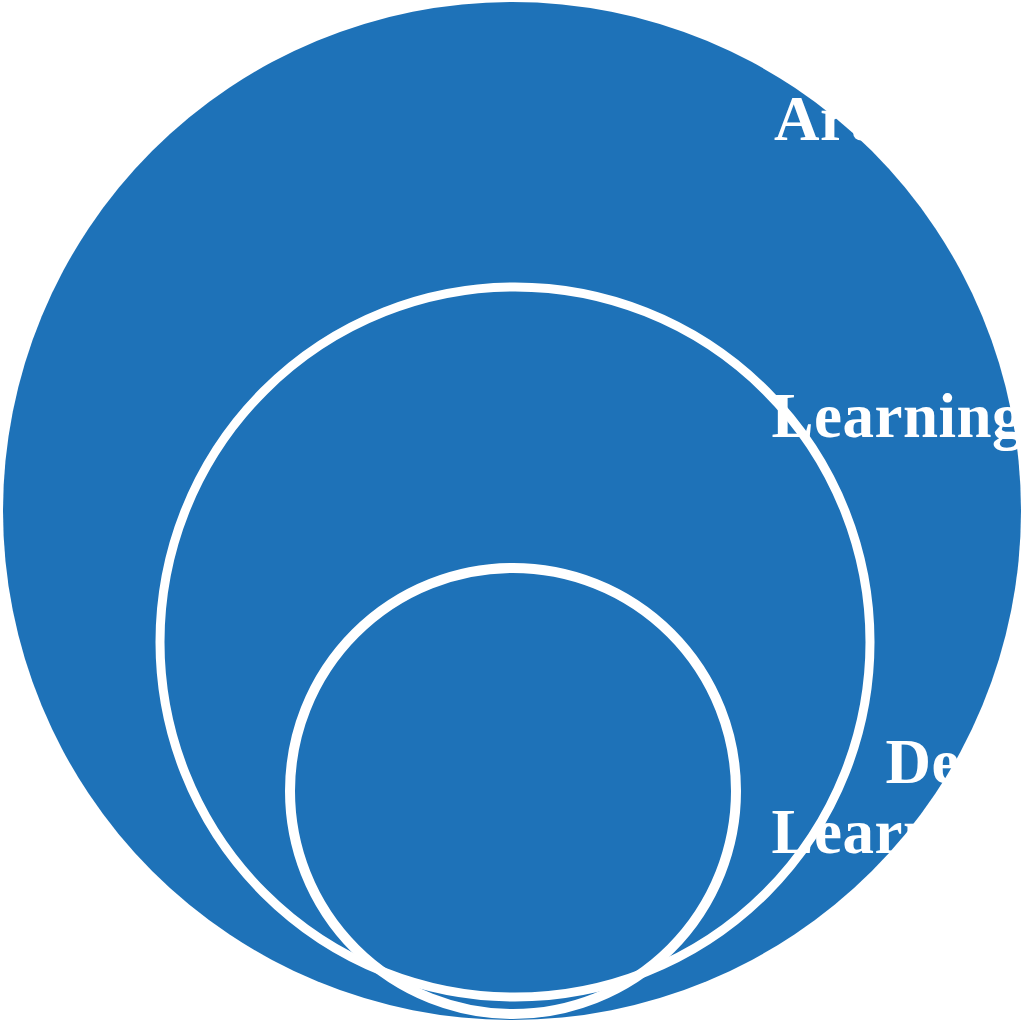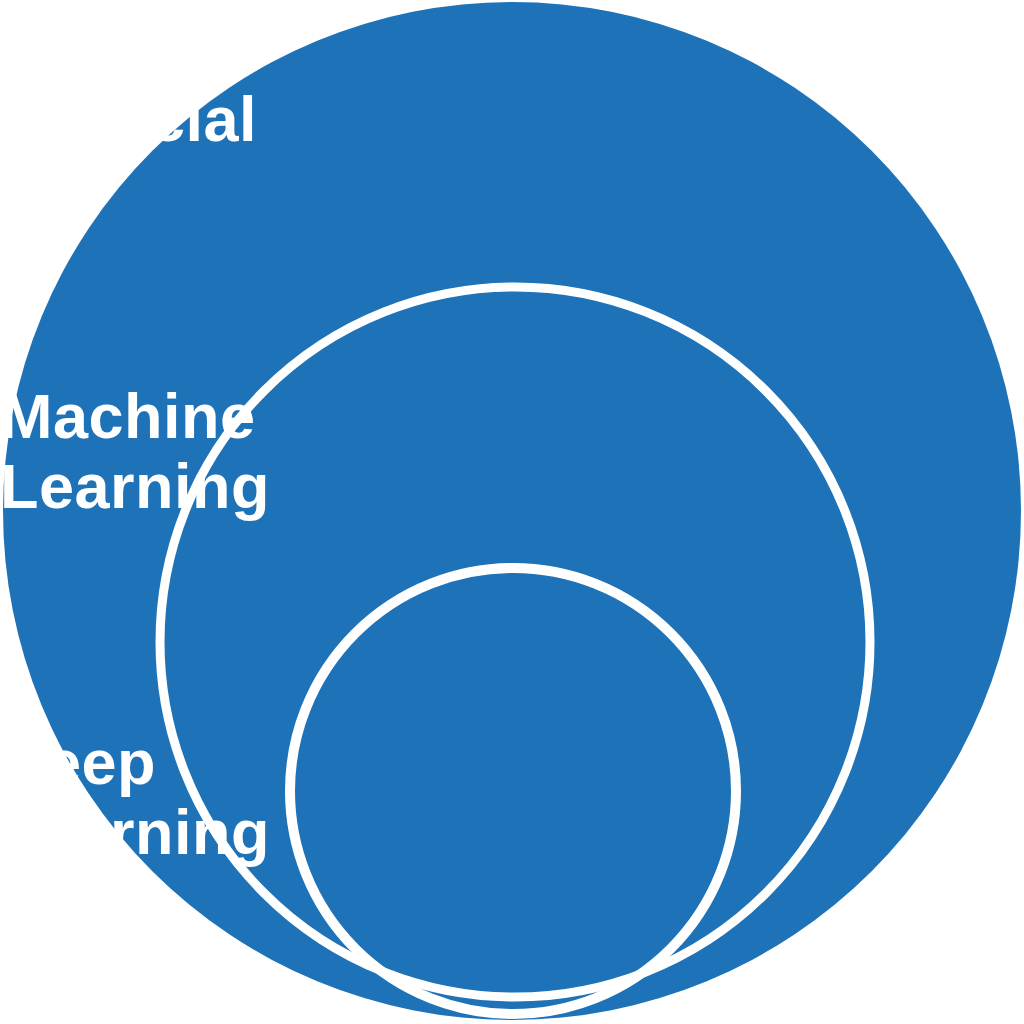--- a/index.html
+++ b/index.html
@@ -19,27 +19,28 @@
     position: absolute;
     left: 0;
     top: 0;
     width: 1024px;
     height: 1024px;
   }
   .circle-label {
     position: absolute;
     left: 0;
     width: 1024px;
-    text-align: left;
+    text-align: right;
     color: #ffffff;
     font-weight: bold;
     font-size: 63px;
     line-height: 70px;
     letter-spacing: 0.5px;
     pointer-events: none;
+    font-family: Liberation Serif, serif;
   }
   .circle-label span { display: block; }
   .label-ai   { top: 84px;  }
   .label-ml   { top: 381px; }
   .label-dl   { top: 727px; }
 </style>
 </head>
 <body>
 
 <div class="canvas">
@@ -51,21 +52,20 @@
     <circle cx="515" cy="642" r="355" fill="none" stroke-width="9" stroke="#ffffff"></circle>
 
     <circle cx="513" cy="791" r="223" fill="none" stroke-width="10" stroke="#ffffff"></circle>
   </svg>
 
   <div class="circle-label label-ai">
     <span>Artificial</span>
   </div>
 
   <div class="circle-label label-ml">
-    <span>Machine</span>
     <span>Learning</span>
   </div>
 
   <div class="circle-label label-dl">
     <span>Deep</span>
     <span>Learning</span>
   </div>
 
 </div>
 

